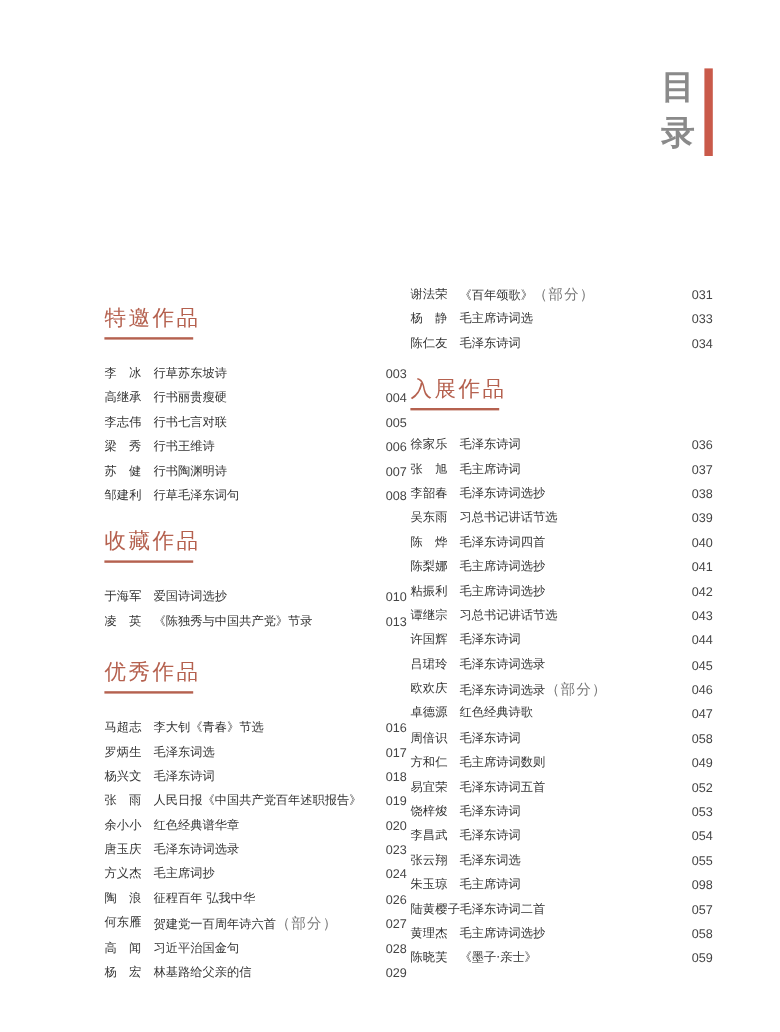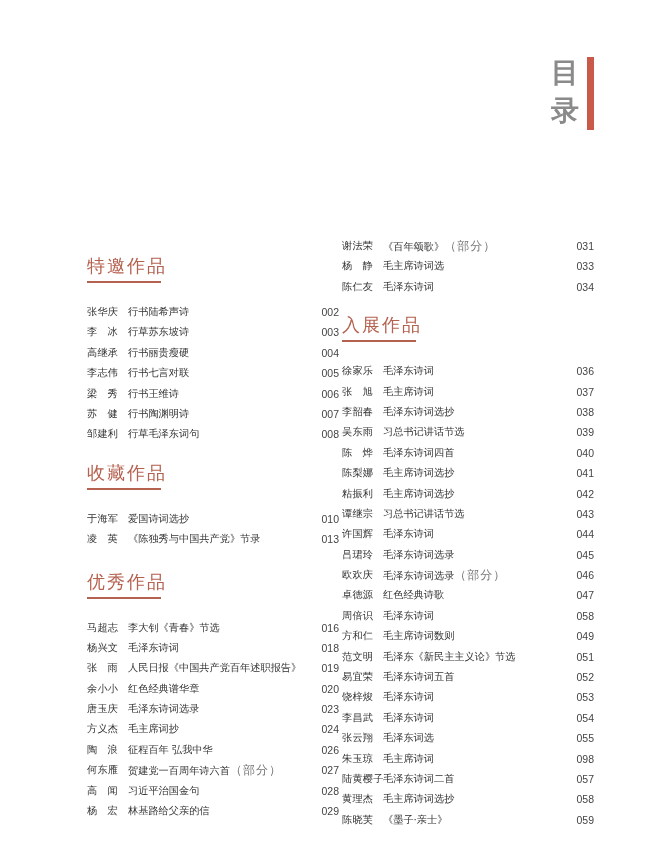--- a/index.html
+++ b/index.html
@@ -58,25 +58,20 @@
   <div class="title-bar"></div>
 </div>
 
 <div class="column col-left" id="col-left">
     <div class="section">
       <div class="section-head">
         <span class="section-title">特邀作品</span>
         <div class="section-rule"></div>
       </div>
       <div class="entry">
-        <span class="name">张华庆</span>
-        <span class="work"><span>行书陆希声诗</span></span>
-        <span class="page">002</span>
-      </div>
-      <div class="entry">
         <span class="name spaced">李冰</span>
         <span class="work"><span>行草苏东坡诗</span></span>
         <span class="page">003</span>
       </div>
       <div class="entry">
         <span class="name">高继承</span>
         <span class="work"><span>行书丽贵瘦硬</span></span>
         <span class="page">004</span>
       </div>
       <div class="entry">
@@ -120,20 +115,25 @@
     <div class="gap-left-2"></div>
     <div class="section">
       <div class="section-head">
         <span class="section-title">优秀作品</span>
         <div class="section-rule"></div>
       </div>
       <div class="entry">
         <span class="name">马超志</span>
         <span class="work"><span>李大钊《青春》节选</span></span>
         <span class="page">016</span>
+      </div>
+      <div class="entry">
+        <span class="name">罗炳生</span>
+        <span class="work"><span>毛泽东词选</span></span>
+        <span class="page">017</span>
       </div>
       <div class="entry">
         <span class="name">杨兴文</span>
         <span class="work"><span>毛泽东诗词</span></span>
         <span class="page">018</span>
       </div>
       <div class="entry">
         <span class="name spaced">张雨</span>
         <span class="work"><span>人民日报《中国共产党百年述职报告》</span></span>
         <span class="page">019</span>
@@ -261,25 +261,20 @@
         <span class="name">周倍识</span>
         <span class="work"><span>毛泽东诗词</span></span>
         <span class="page">058</span>
       </div>
       <div class="entry">
         <span class="name">方和仁</span>
         <span class="work"><span>毛主席诗词数则</span></span>
         <span class="page">049</span>
       </div>
       <div class="entry">
-        <span class="name">范文明</span>
-        <span class="work"><span>毛泽东《新民主主义论》节选</span></span>
-        <span class="page">051</span>
-      </div>
-      <div class="entry">
         <span class="name">易宜荣</span>
         <span class="work"><span>毛泽东诗词五首</span></span>
         <span class="page">052</span>
       </div>
       <div class="entry">
         <span class="name">饶梓焌</span>
         <span class="work"><span>毛泽东诗词</span></span>
         <span class="page">053</span>
       </div>
       <div class="entry">

